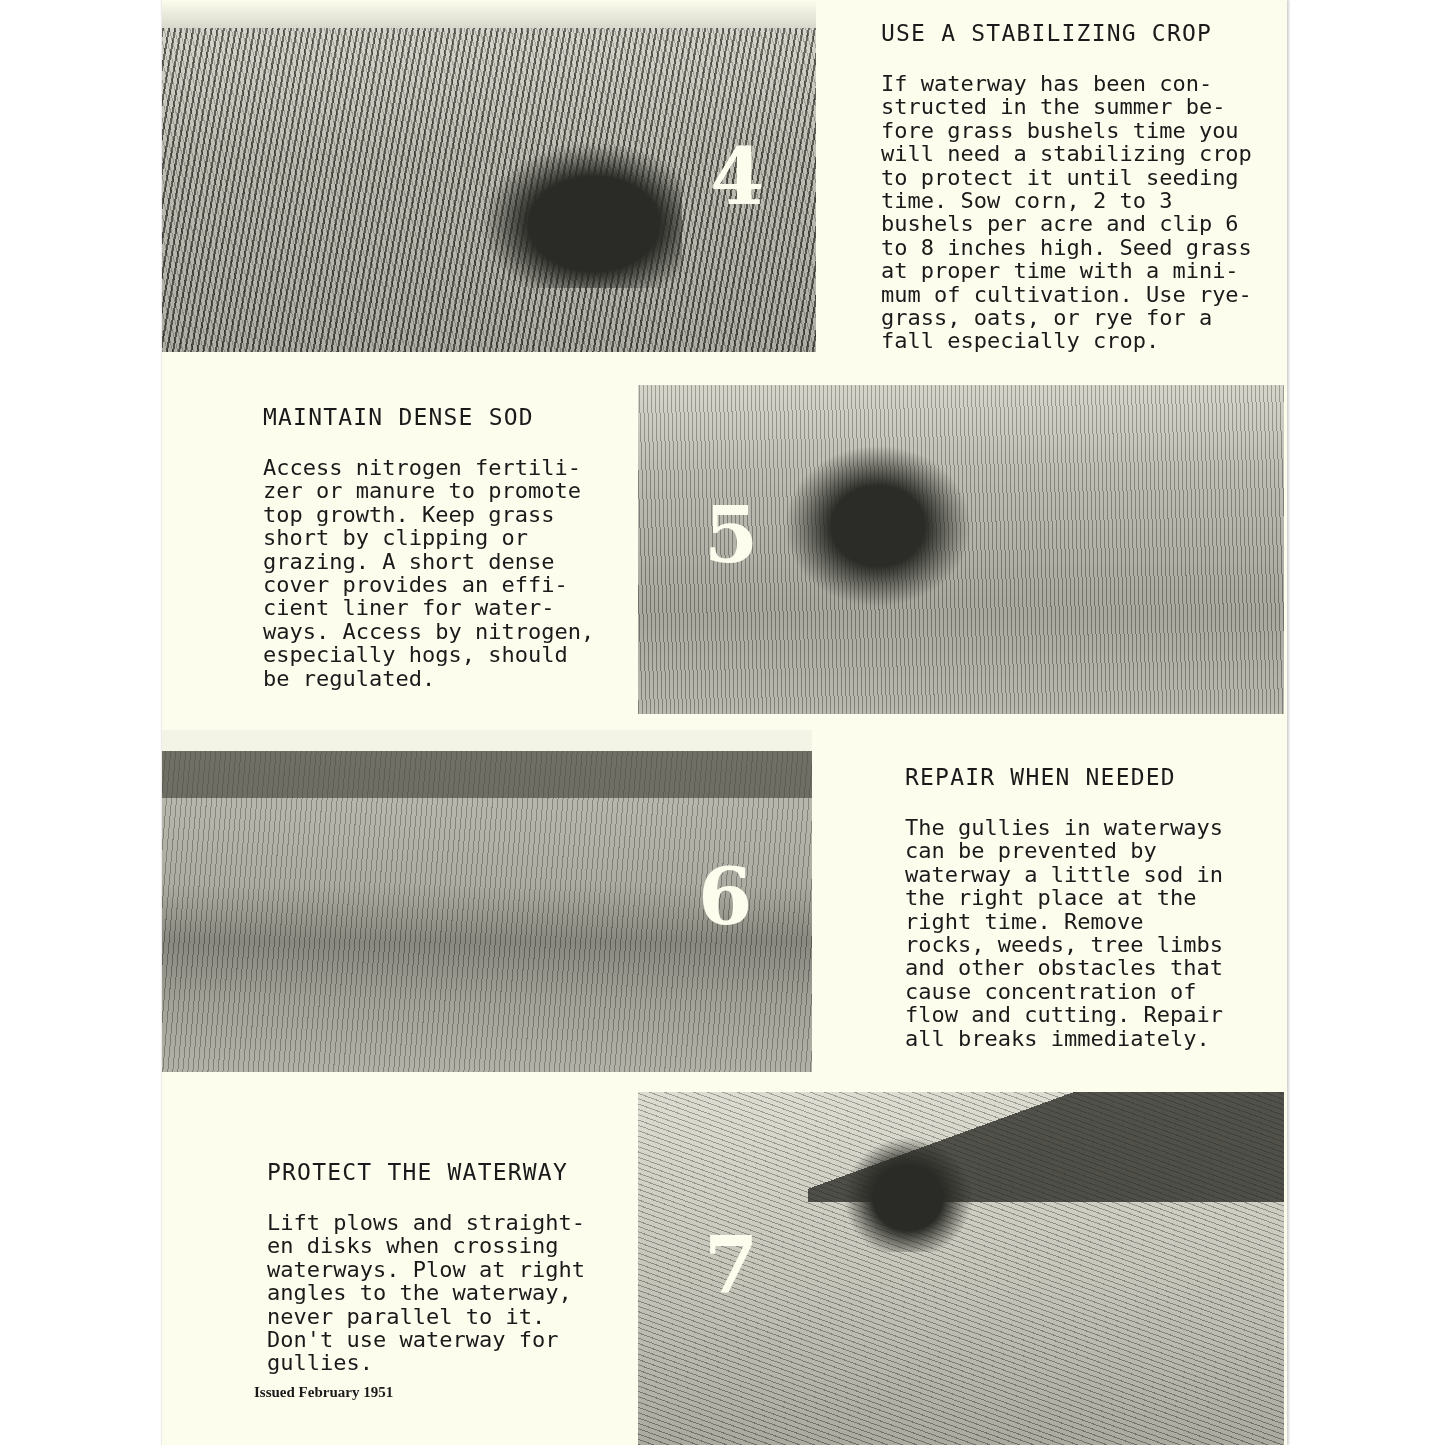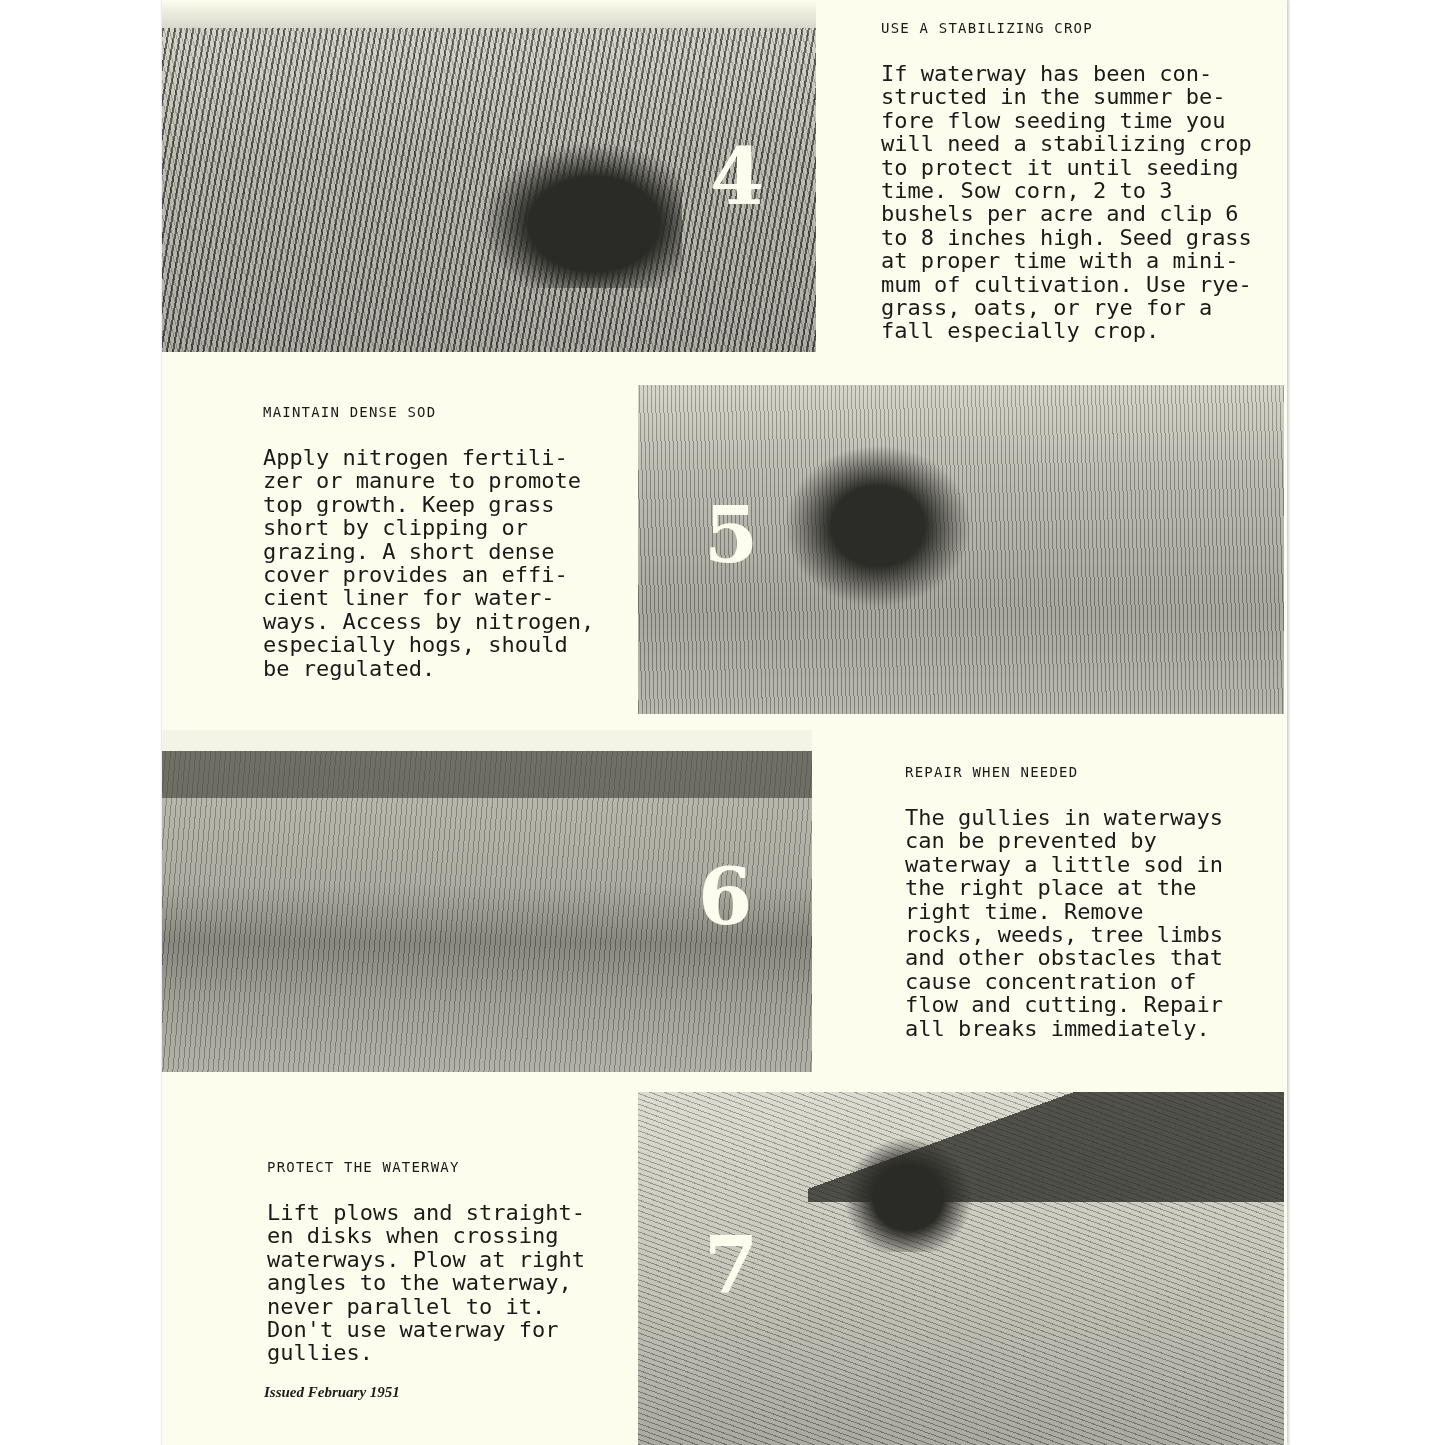--- a/index.html
+++ b/index.html
@@ -17,21 +17,21 @@
   .numeral {
     position:absolute; color:#fdfdee;
     font-family:"DejaVu Serif", serif; font-weight:bold;
     font-size:78px; line-height:1;
   }
   .textblock {
     position:absolute;
     font-family:"DejaVu Sans Mono", monospace;
     color:#1a1a1a;
   }
-  .heading { font-size:14px; letter-spacing:1.2px; margin:0 0 26px 0; white-space:nowrap; }
+  .heading { font-size:23px; letter-spacing:1.2px; margin:0 0 26px 0; white-space:nowrap; }
   .body-line { font-size:22px; line-height:23.4px; white-space:pre; margin:0; }
   .issued {
     position:absolute; left:260px; top:1384px;
     font-family:"Liberation Serif", serif; font-weight:bold; font-size:15px; color:#1a1a1a;
   }
 </style>
 </head>
 <body>
 
 <div class="page">
@@ -44,35 +44,35 @@
     <div class="layer" style="left:300px; top:100px; width:220px; height:160px; right:auto; bottom:auto;
                 background:radial-gradient(ellipse at 60% 60%, #2a2a26 0 35%, transparent 60%);"></div>
     <div class="numeral" style="left:548px; top:110px;">4</div>
   </div>
   <div class="photo" style="left:0; top:0; width:654px; height:28px; background:linear-gradient(180deg,#fdfdee 0%, #d8d8cc 100%);"></div>
 
   <div class="textblock" style="left:719px; top:20px;">
     <div class="heading">USE A STABILIZING CROP</div>
     <div class="body-line">If waterway has been con-</div>
     <div class="body-line">structed in the summer be-</div>
-    <div class="body-line">fore flow seeding time you</div>
+    <div class="body-line">fore grass bushels time you</div>
     <div class="body-line">will need a stabilizing crop</div>
     <div class="body-line">to protect it until seeding</div>
     <div class="body-line">time. Sow corn, 2 to 3</div>
     <div class="body-line">bushels per acre and clip 6</div>
     <div class="body-line">to 8 inches high. Seed grass</div>
     <div class="body-line">at proper time with a mini-</div>
     <div class="body-line">mum of cultivation. Use rye-</div>
     <div class="body-line">grass, oats, or rye for a</div>
     <div class="body-line">fall especially crop.</div>
   </div>
 
   <div class="textblock" style="left:101px; top:404px;">
     <div class="heading">MAINTAIN DENSE SOD</div>
-    <div class="body-line">Apply nitrogen fertili-</div>
+    <div class="body-line">Access nitrogen fertili-</div>
     <div class="body-line">zer or manure to promote</div>
     <div class="body-line">top growth. Keep grass</div>
     <div class="body-line">short by clipping or</div>
     <div class="body-line">grazing. A short dense</div>
     <div class="body-line">cover provides an effi-</div>
     <div class="body-line">cient liner for water-</div>
     <div class="body-line">ways. Access by nitrogen,</div>
     <div class="body-line">especially hogs, should</div>
     <div class="body-line">be regulated.</div>
   </div>
@@ -124,14 +124,14 @@
   <div class="photo" style="left:476px; top:1092px; width:646px; height:353px;
               background:
                 linear-gradient(160deg, transparent 0 34%, rgba(35,35,30,0.75) 34% 100%) no-repeat 170px 0 / 480px 110px,
                 repeating-linear-gradient(20deg, rgba(40,40,35,0.3) 0 1px, rgba(250,250,240,0.25) 1px 5px),
                 linear-gradient(180deg,#d3d3c8 0%, #b5b5aa 50%, #8f8f86 100%);">
     <div class="layer" style="left:200px; top:40px; width:140px; height:120px; right:auto; bottom:auto;
                 background:radial-gradient(ellipse at 50% 55%, #2a2a26 0 35%, transparent 65%);"></div>
     <div class="numeral" style="left:66px; top:135px;">7</div>
   </div>
 
-  <div class="issued" style="left:102px;font-style:italic;">Issued February 1951</div>
+  <div class="issued" style="left:92px;">Issued February 1951</div>
 </div>
 
 </body></html>

